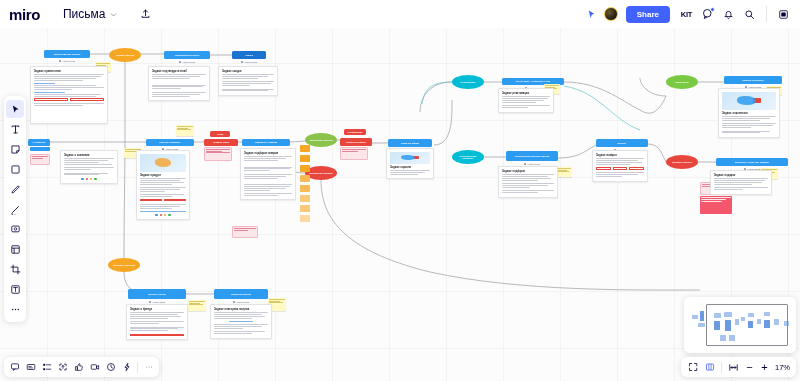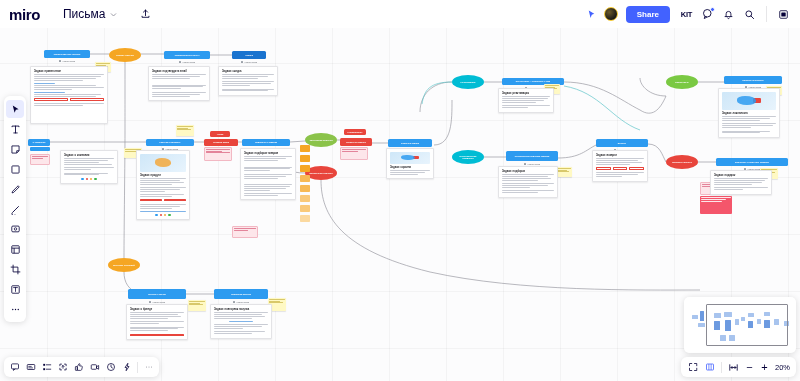--- a/index.html
+++ b/index.html
@@ -846,16 +846,16 @@
         </svg>
     </div>
     <div class="bl-sep" style="width:1px;height:11px;background:#e6e6e8;margin:0 2px"></div>
     <div class="br">
       <svg width="11" height="11" viewBox="0 0 16 16">
           <path d="M2.6 4v8M13.4 4v8M4.6 8h6.8M6 6.4L4.4 8 6 9.6M10 6.4L11.6 8 10 9.6" fill="none" stroke="#050038" stroke-width="1.2" stroke-linecap="round" stroke-linejoin="round"></path>
         </svg>
     </div>
     <div class="zbtn">−</div>
     <div class="zbtn">+</div>
-    <div id="zoomval">20%</div>
+    <div id="zoomval">17%</div>
   </div>
 
 </div>
 
 </body></html>

